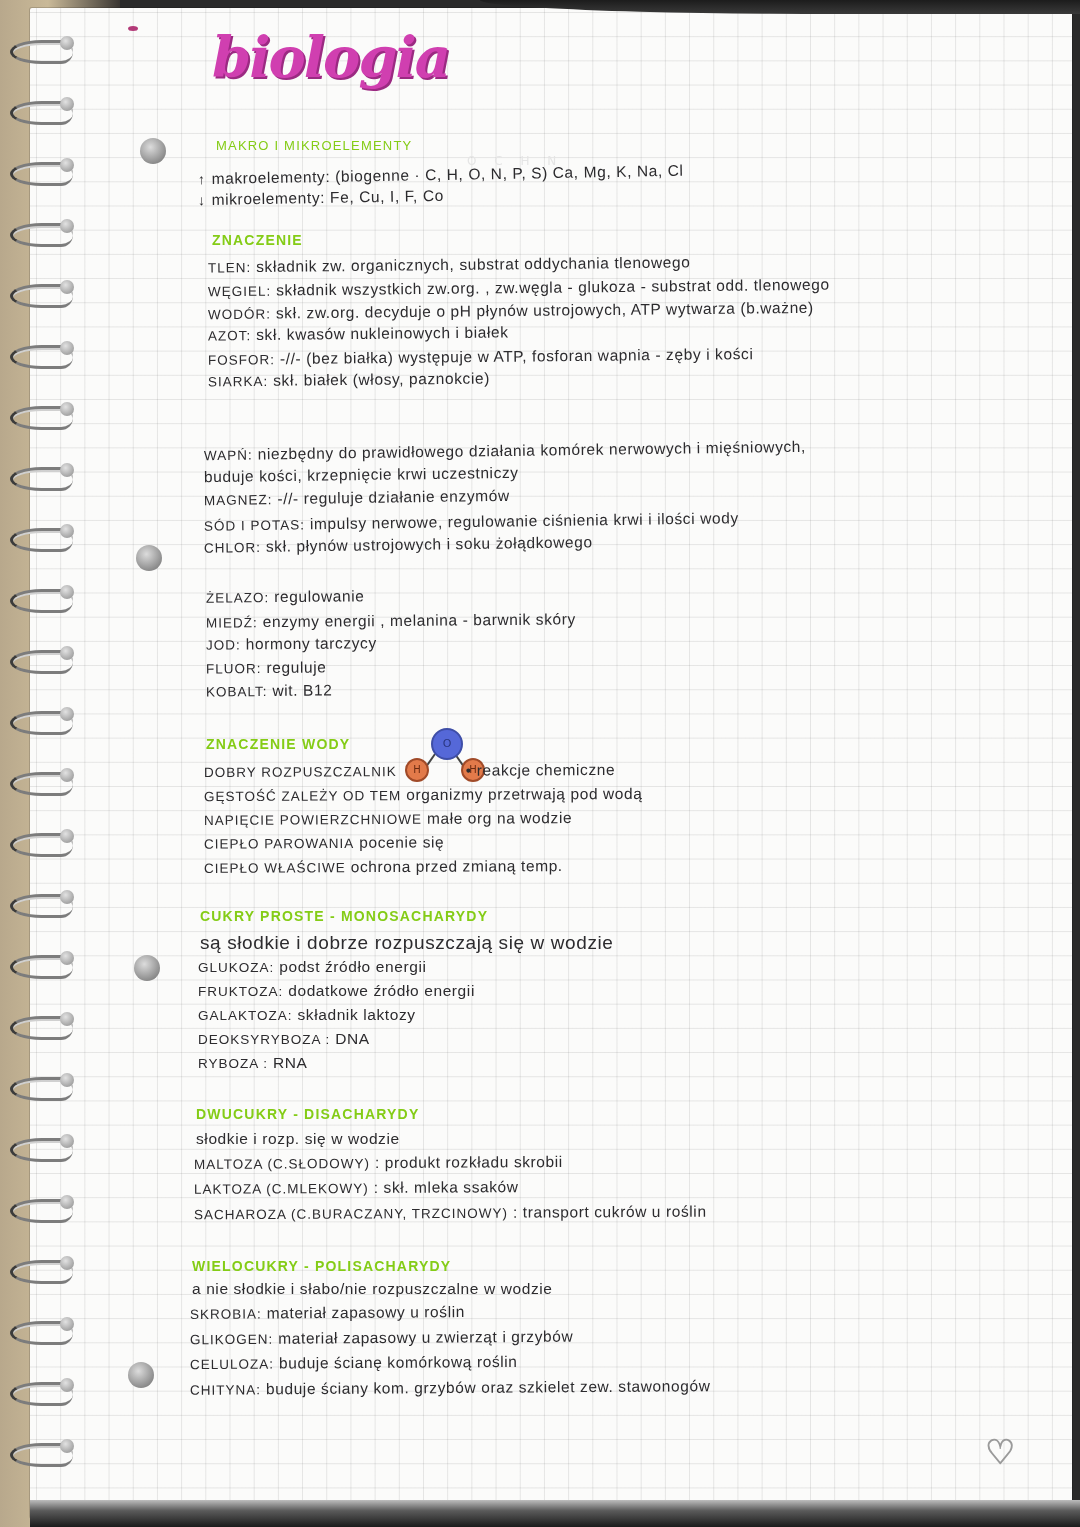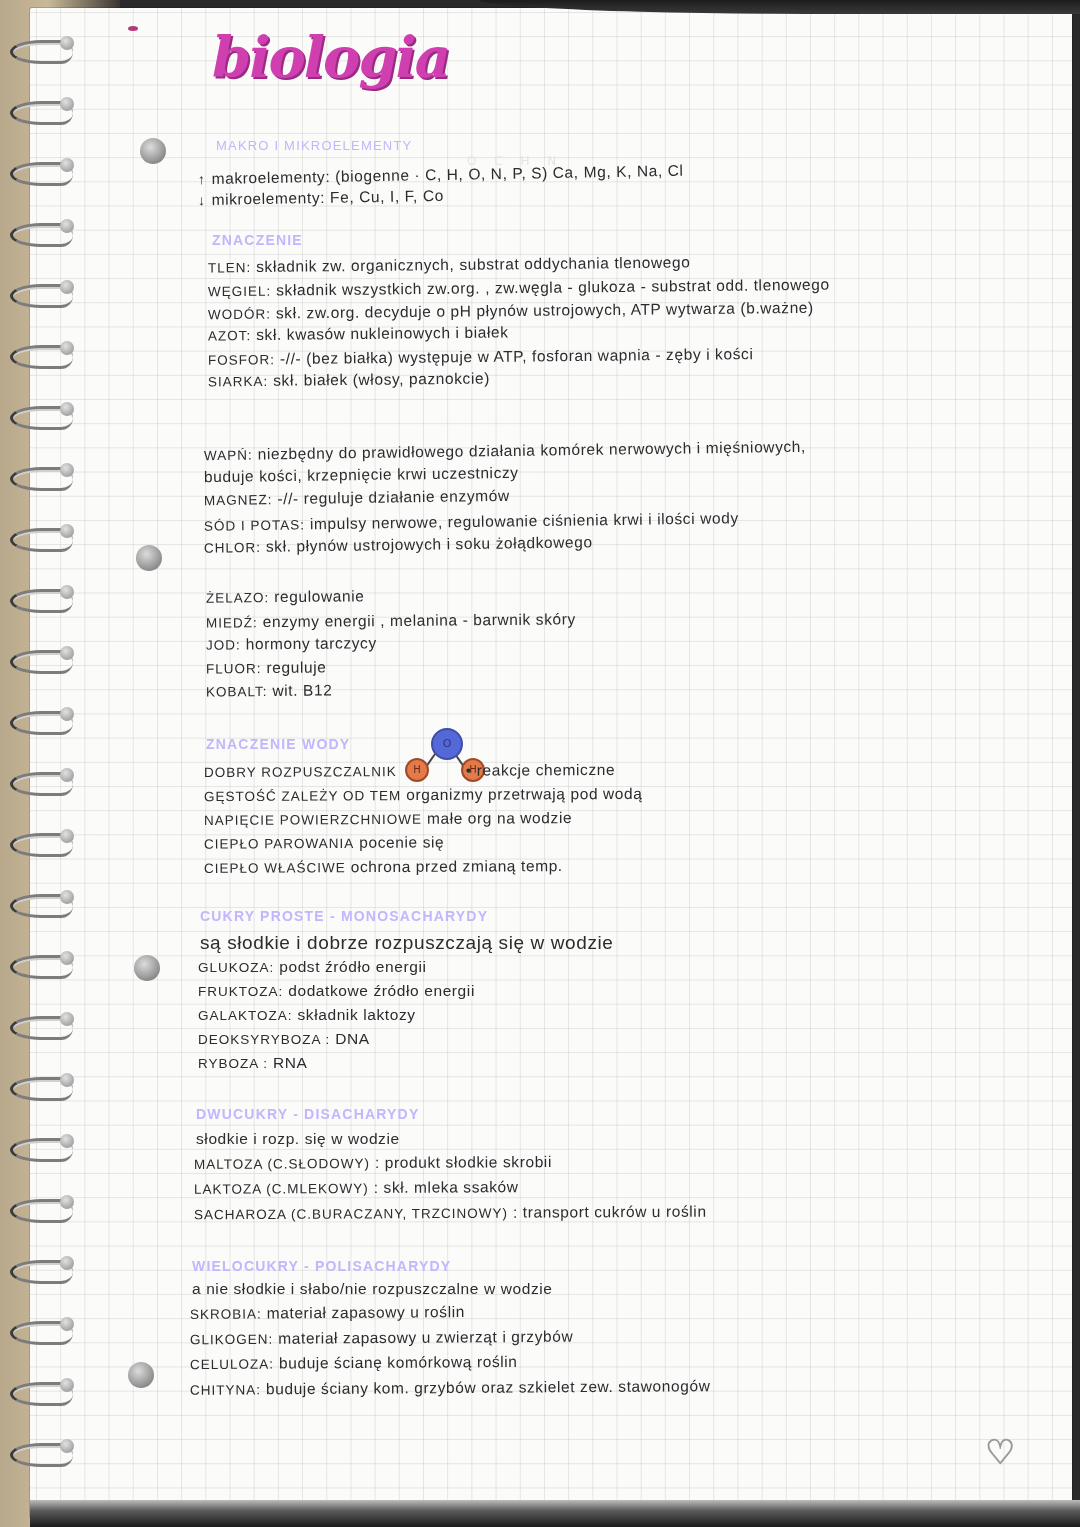--- a/index.html
+++ b/index.html
@@ -57,21 +57,21 @@
     text-shadow: 2px 2px 0 #9b2a82;
   }
   .ink {
     position:absolute; white-space:nowrap;
     font-family:"Liberation Sans", sans-serif;
     color:#2c2b2e; font-size:15.5px; letter-spacing:0.6px;
   }
   .heading {
     position:absolute; white-space:nowrap;
     font-family:"Liberation Sans", sans-serif;
-    color:#c4b5fd; font-size:14px; letter-spacing:1.2px; font-weight:bold;text-align:right;
+    color:#84cc16; font-size:14px; letter-spacing:1.2px; font-weight:bold;text-align:right;
   }
   .ink .key { text-transform:uppercase; font-size:13.5px; letter-spacing:1px; }
   .arrow { font-size:14px; margin-right:6px; }
   .sup { position:absolute; font-size:12px; letter-spacing:7px; }
   .molecule { position:absolute; left:405px; top:728px; width:90px; height:60px; }
   .atom-o {
     position:absolute; left:26px; top:0; width:28px; height:28px; border-radius:50%;
     background:#5568d8; border:2px solid #3e4ea7; color:#2a3680;
     font-size:11px; text-align:center; line-height:28px;
   }
@@ -258,21 +258,21 @@
     <div class="ink" style="left: 198px; top: 958px;"><span class="key">GLUKOZA:</span> <span>podst źródło energii</span></div>
     <div class="ink" style="left: 198px; top: 982px;"><span class="key">FRUKTOZA:</span> <span>dodatkowe źródło energii</span></div>
     <div class="ink" style="left: 198px; top: 1006px;"><span class="key">GALAKTOZA:</span> <span>składnik laktozy</span></div>
     <div class="ink" style="left: 198px; top: 1030px;"><span class="key">DEOKSYRYBOZA :</span> <span>DNA</span></div>
     <div class="ink" style="left: 198px; top: 1054px;"><span class="key">RYBOZA :</span> <span>RNA</span></div>
   </div>
 
 <div class="heading" style="left:196px;top:1106px">DWUCUKRY - DISACHARYDY</div>
 <div class="ink" style="left:196px;top:1130px">słodkie i rozp. się w wodzie</div>
 <div id="di">
-    <div class="ink" style="left: 194px; top: 1154px; transform: rotate(-0.3deg);"><span class="key">MALTOZA (C.SŁODOWY)</span> <span>: produkt słodkie skrobii</span></div>
+    <div class="ink" style="left: 194px; top: 1154px; transform: rotate(-0.3deg);"><span class="key">MALTOZA (C.SŁODOWY)</span> <span>: produkt rozkładu skrobii</span></div>
     <div class="ink" style="left: 194px; top: 1179px; transform: rotate(-0.3deg);"><span class="key">LAKTOZA (C.MLEKOWY)</span> <span>: skł. mleka ssaków</span></div>
     <div class="ink" style="left: 194px; top: 1204px; transform: rotate(-0.3deg);"><span class="key">SACHAROZA (C.BURACZANY, TRZCINOWY)</span> <span>: transport cukrów u roślin</span></div>
   </div>
 
 <div class="heading" style="left:192px;top:1258px">WIELOCUKRY - POLISACHARYDY</div>
 <div class="ink" style="left:192px;top:1280px">a nie słodkie i słabo/nie rozpuszczalne w wodzie</div>
 <div id="poly">
     <div class="ink" style="left: 190px; top: 1304px; transform: rotate(-0.4deg);"><span class="key">SKROBIA:</span> <span>materiał zapasowy u roślin</span></div>
     <div class="ink" style="left: 190px; top: 1329px; transform: rotate(-0.4deg);"><span class="key">GLIKOGEN:</span> <span>materiał zapasowy u zwierząt i grzybów</span></div>
     <div class="ink" style="left: 190px; top: 1354px; transform: rotate(-0.4deg);"><span class="key">CELULOZA:</span> <span>buduje ścianę komórkową roślin</span></div>

